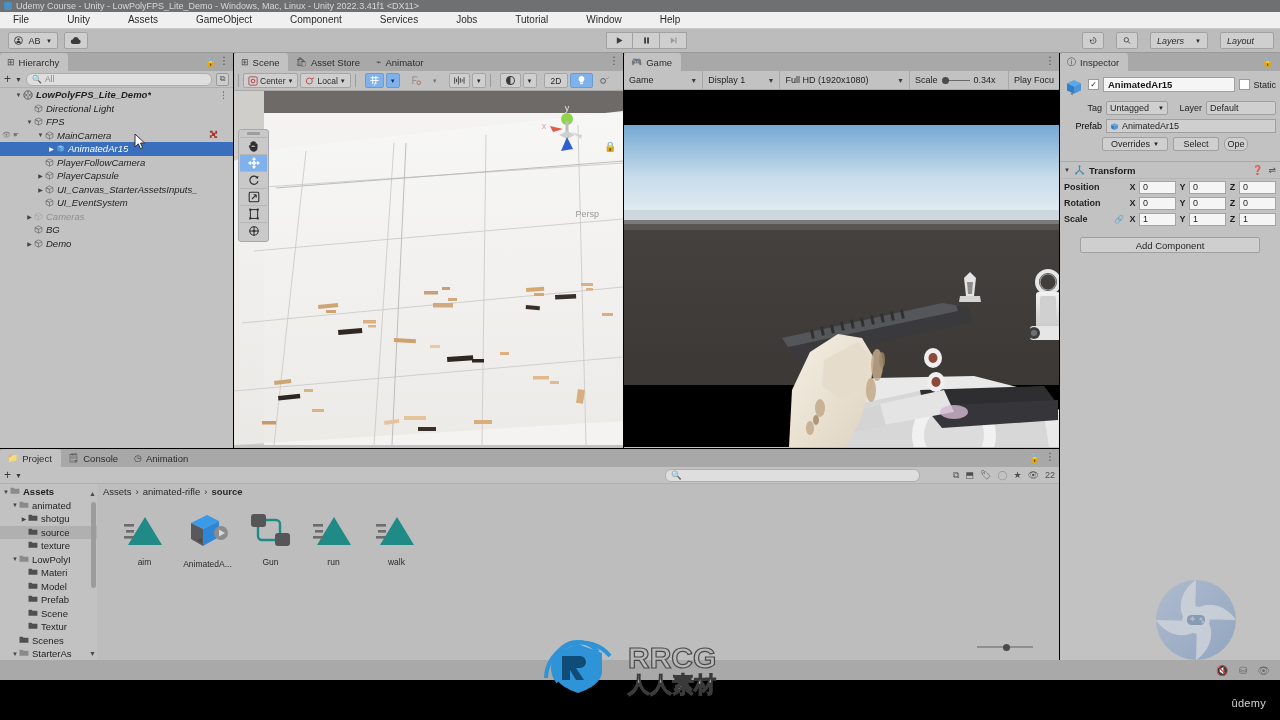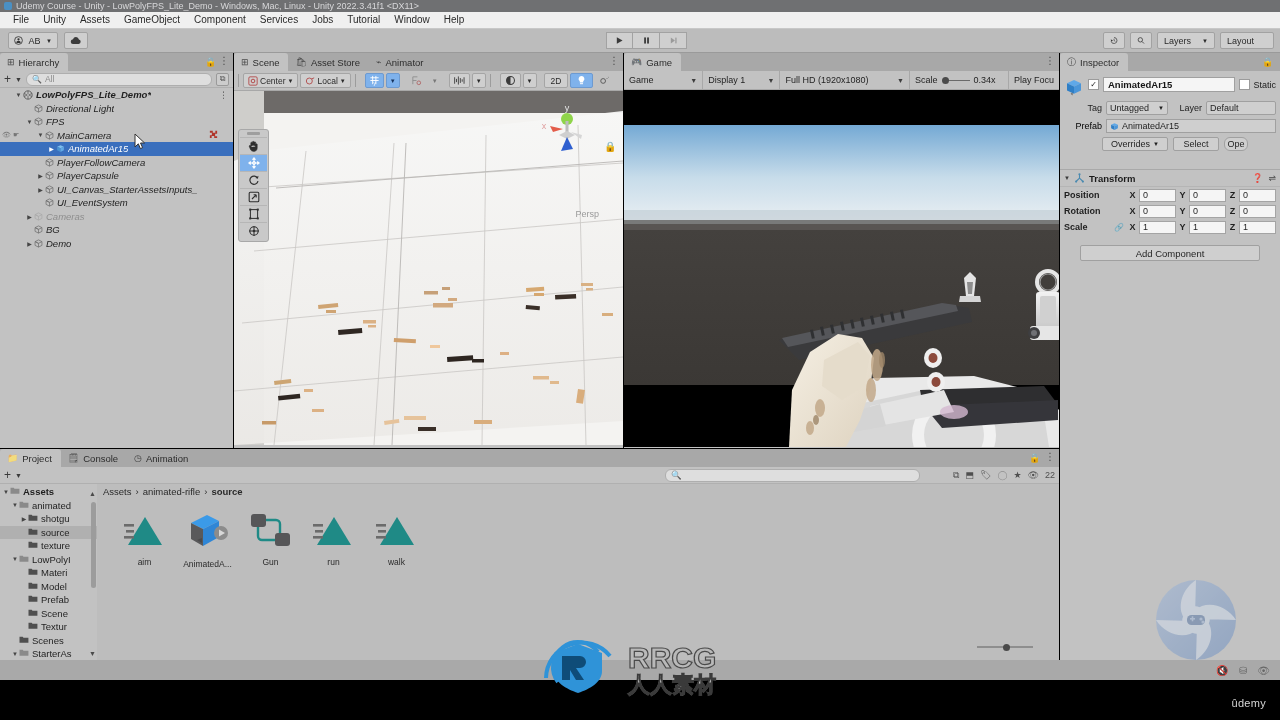--- a/index.html
+++ b/index.html
@@ -20,21 +20,21 @@
   }
   .titlebar .tb-ico {
     position: absolute; left: 4px; top: 2px; width: 8px; height: 8px;
     background: #4a90c4; border-radius: 2px;
   }
 
   
   .menubar {
     position: absolute; left: 0; top: 12px; width: 1280px; height: 17px;
     background: #f0f0f0; border-bottom: 1px solid #c8c8c8;
-    display: flex; align-items: center; padding-left: 6px;
+    display: flex; align-items: center; padding-left: 6px; gap: 24px;
   }
   .menubar .mi {
     font-size: 10px; color: #2b2b2b; padding: 0 7px; line-height: 16px;
     cursor: default;
   }
 
   
   .maintoolbar {
     position: absolute; left: 0; top: 29px; width: 1280px; height: 24px;
     background: #bcbcbc; border-bottom: 1px solid #9a9a9a;
@@ -51,21 +51,21 @@
   .playgroup {
     position: absolute; left: 606px; top: 3px;
     display: flex; gap: 0;
   }
   .playgroup .pb {
     width: 27px; height: 17px; background: #cfcfcf; border: 1px solid #a2a2a2;
     display: flex; align-items: center; justify-content: center;
     cursor: default;
   }
   .playgroup .pb + .pb { border-left: none; }
-  .rightTools { position: absolute; right: 6px; top: 3px; display: flex; gap: 5px; }
+  .rightTools { position: absolute; right: 6px; top: 3px; display: flex; gap: 12px; font-style: italic; }
   .rightTools .rb {
     height: 17px; background: #cfcfcf; border: 1px solid #a2a2a2; border-radius: 2px;
     display: flex; align-items: center; justify-content: center;
     font-size: 9px; color: #2b2b2b; padding: 0 6px; cursor: default;
   }
 
   
   .panel { position: absolute; background: #c2c2c2; }
   .panel-tabs {
     height: 18px; background: #a8a8a8; display: flex; align-items: flex-end;
@@ -999,21 +999,21 @@
           <span style="font-size:6px;">▼</span>
         </span>
         <span class="btnsm" style="width:46px;">
           <span>Select</span>
         </span>
         <span class="btnsm" style="width:24px;border-radius:6px;">
           <span>Ope</span>
         </span>
       </div>
 
-      <div class="comp-header" style="margin-top:16px;">
+      <div class="comp-header" style="margin-top:8px;">
         <span style="font-size:6px;color:#3a3a3a;">▼</span>
         <svg width="11" height="11" viewBox="0 0 12 12">
             <path d="M6 1.5v4M6 5.5 2.5 9M6 5.5 9.5 9" stroke="#4a8ab0" stroke-width="1.2" fill="none"></path>
             <circle cx="6" cy="1.4" r="1.2" fill="#4a8ab0"></circle>
             <circle cx="2.3" cy="9.4" r="1.2" fill="#4a8ab0"></circle>
             <circle cx="9.7" cy="9.4" r="1.2" fill="#4a8ab0"></circle>
           </svg>
         <span>Transform</span>
         <span class="right">
           <span>❓</span>

